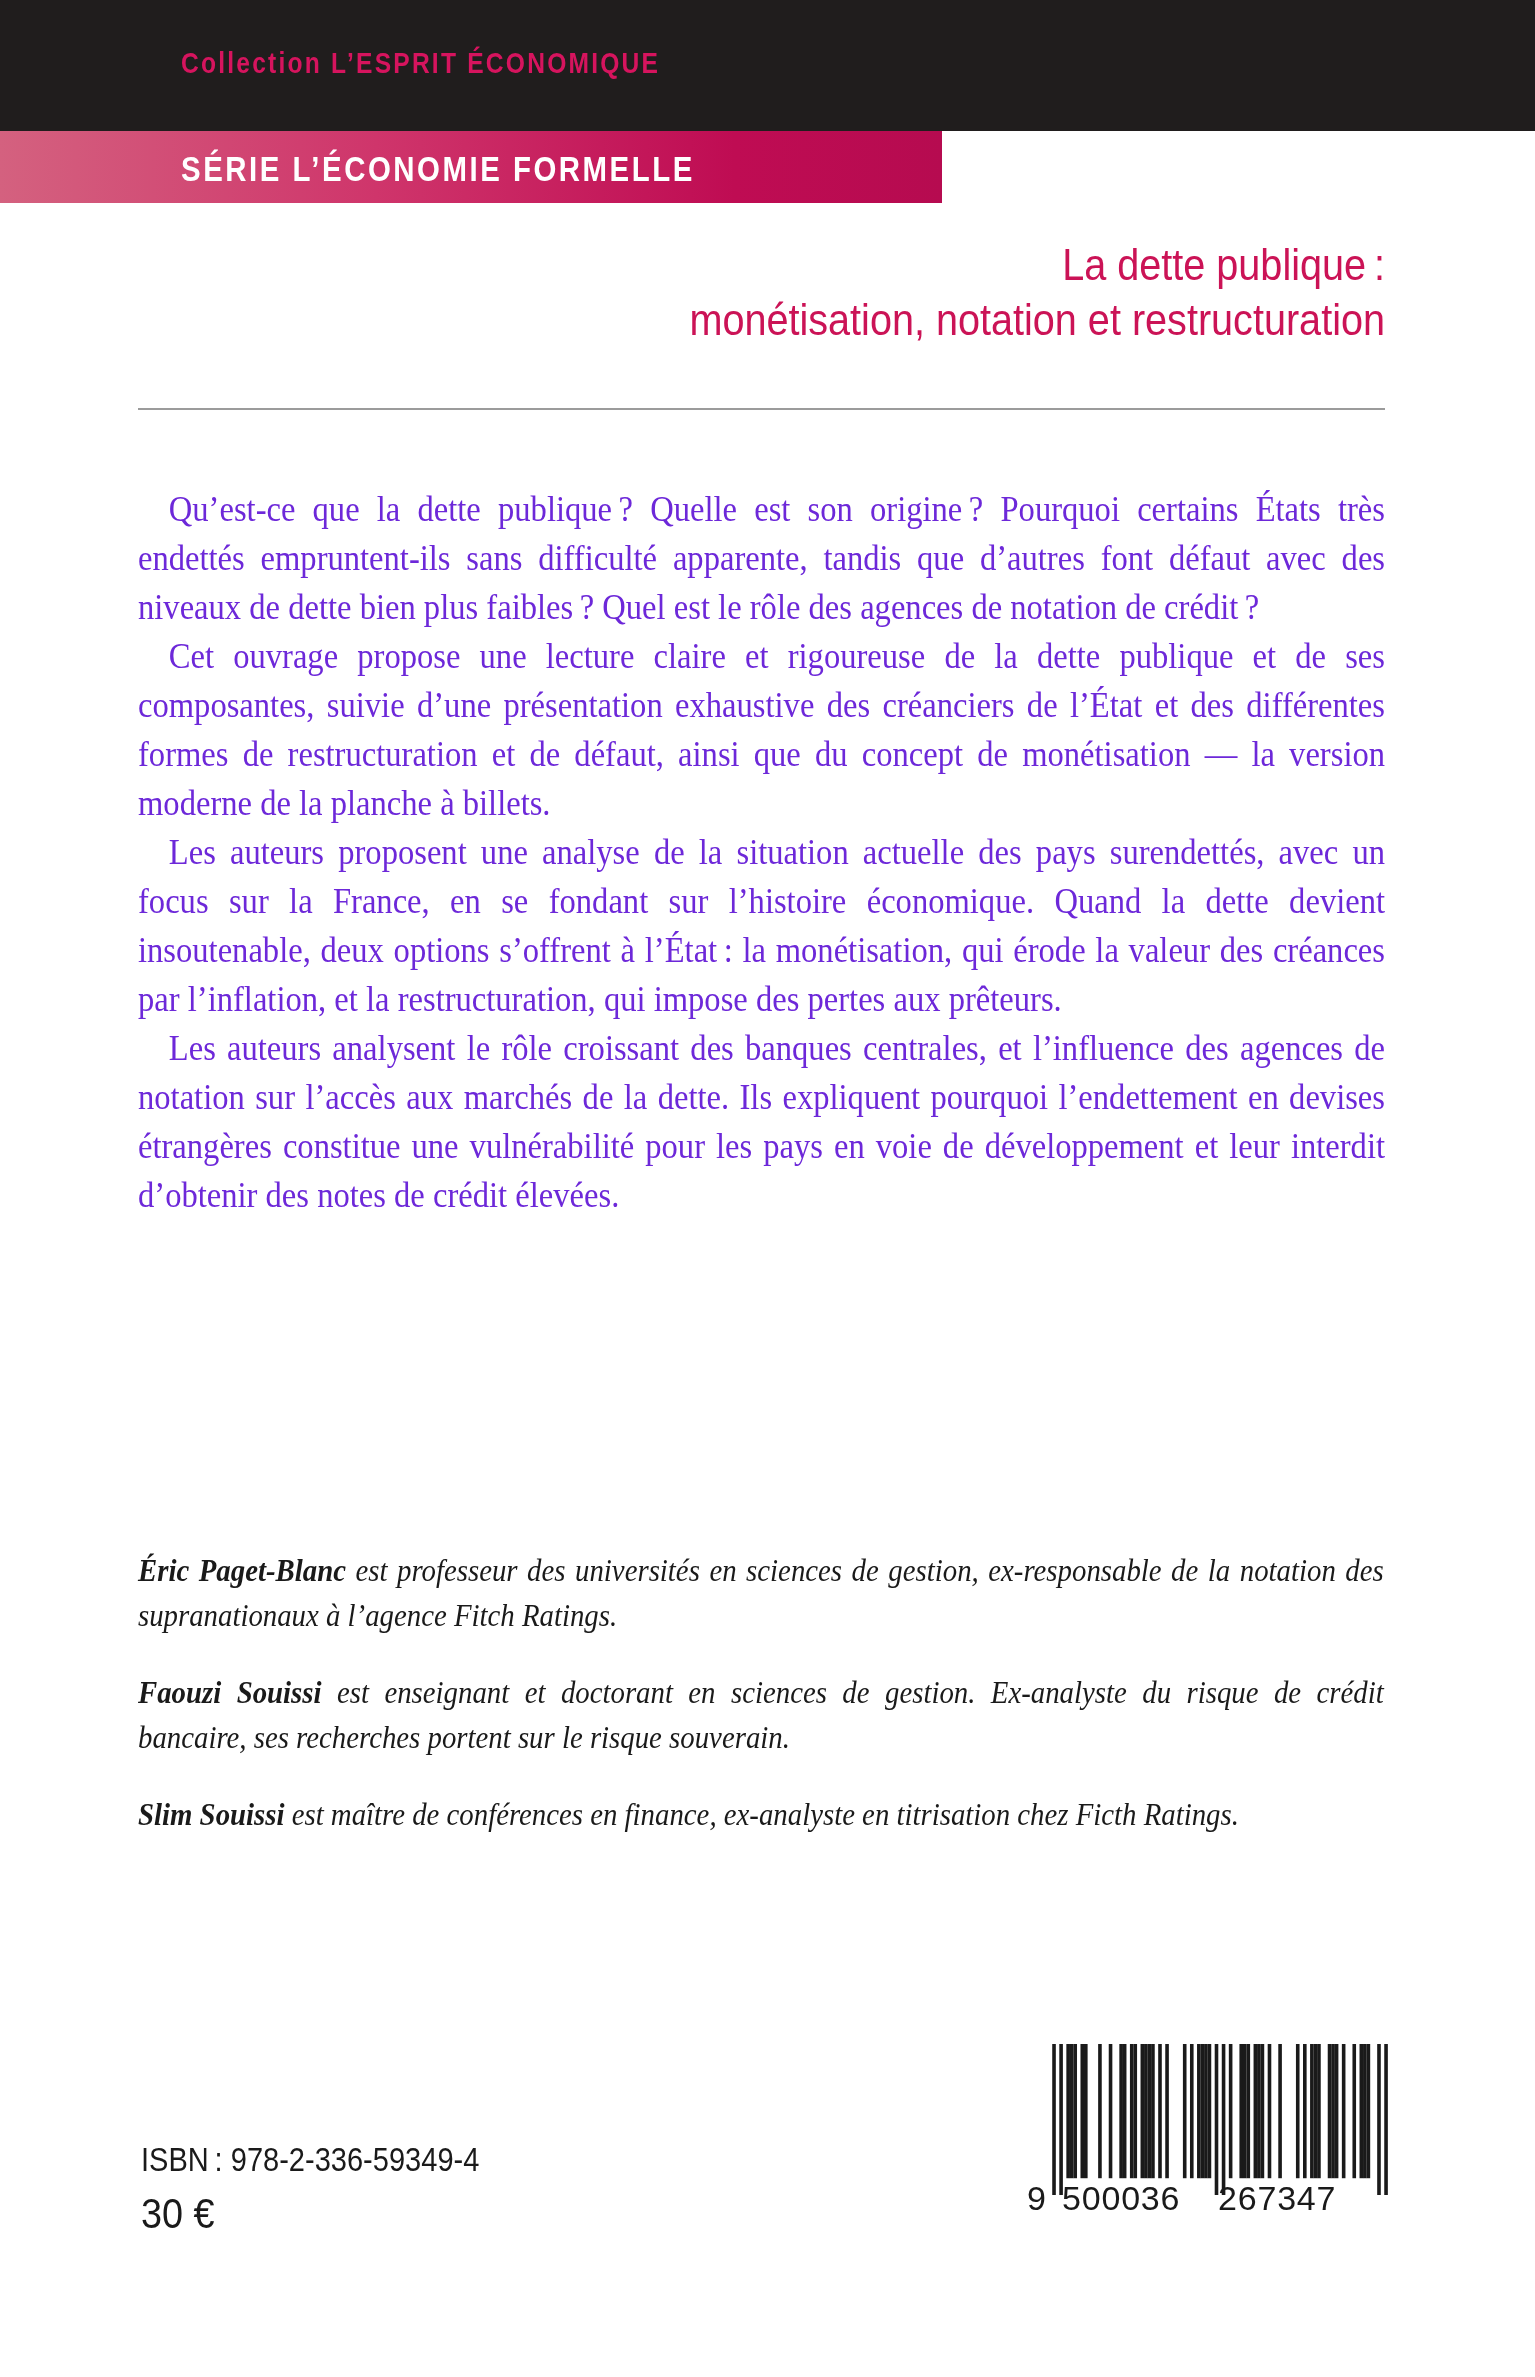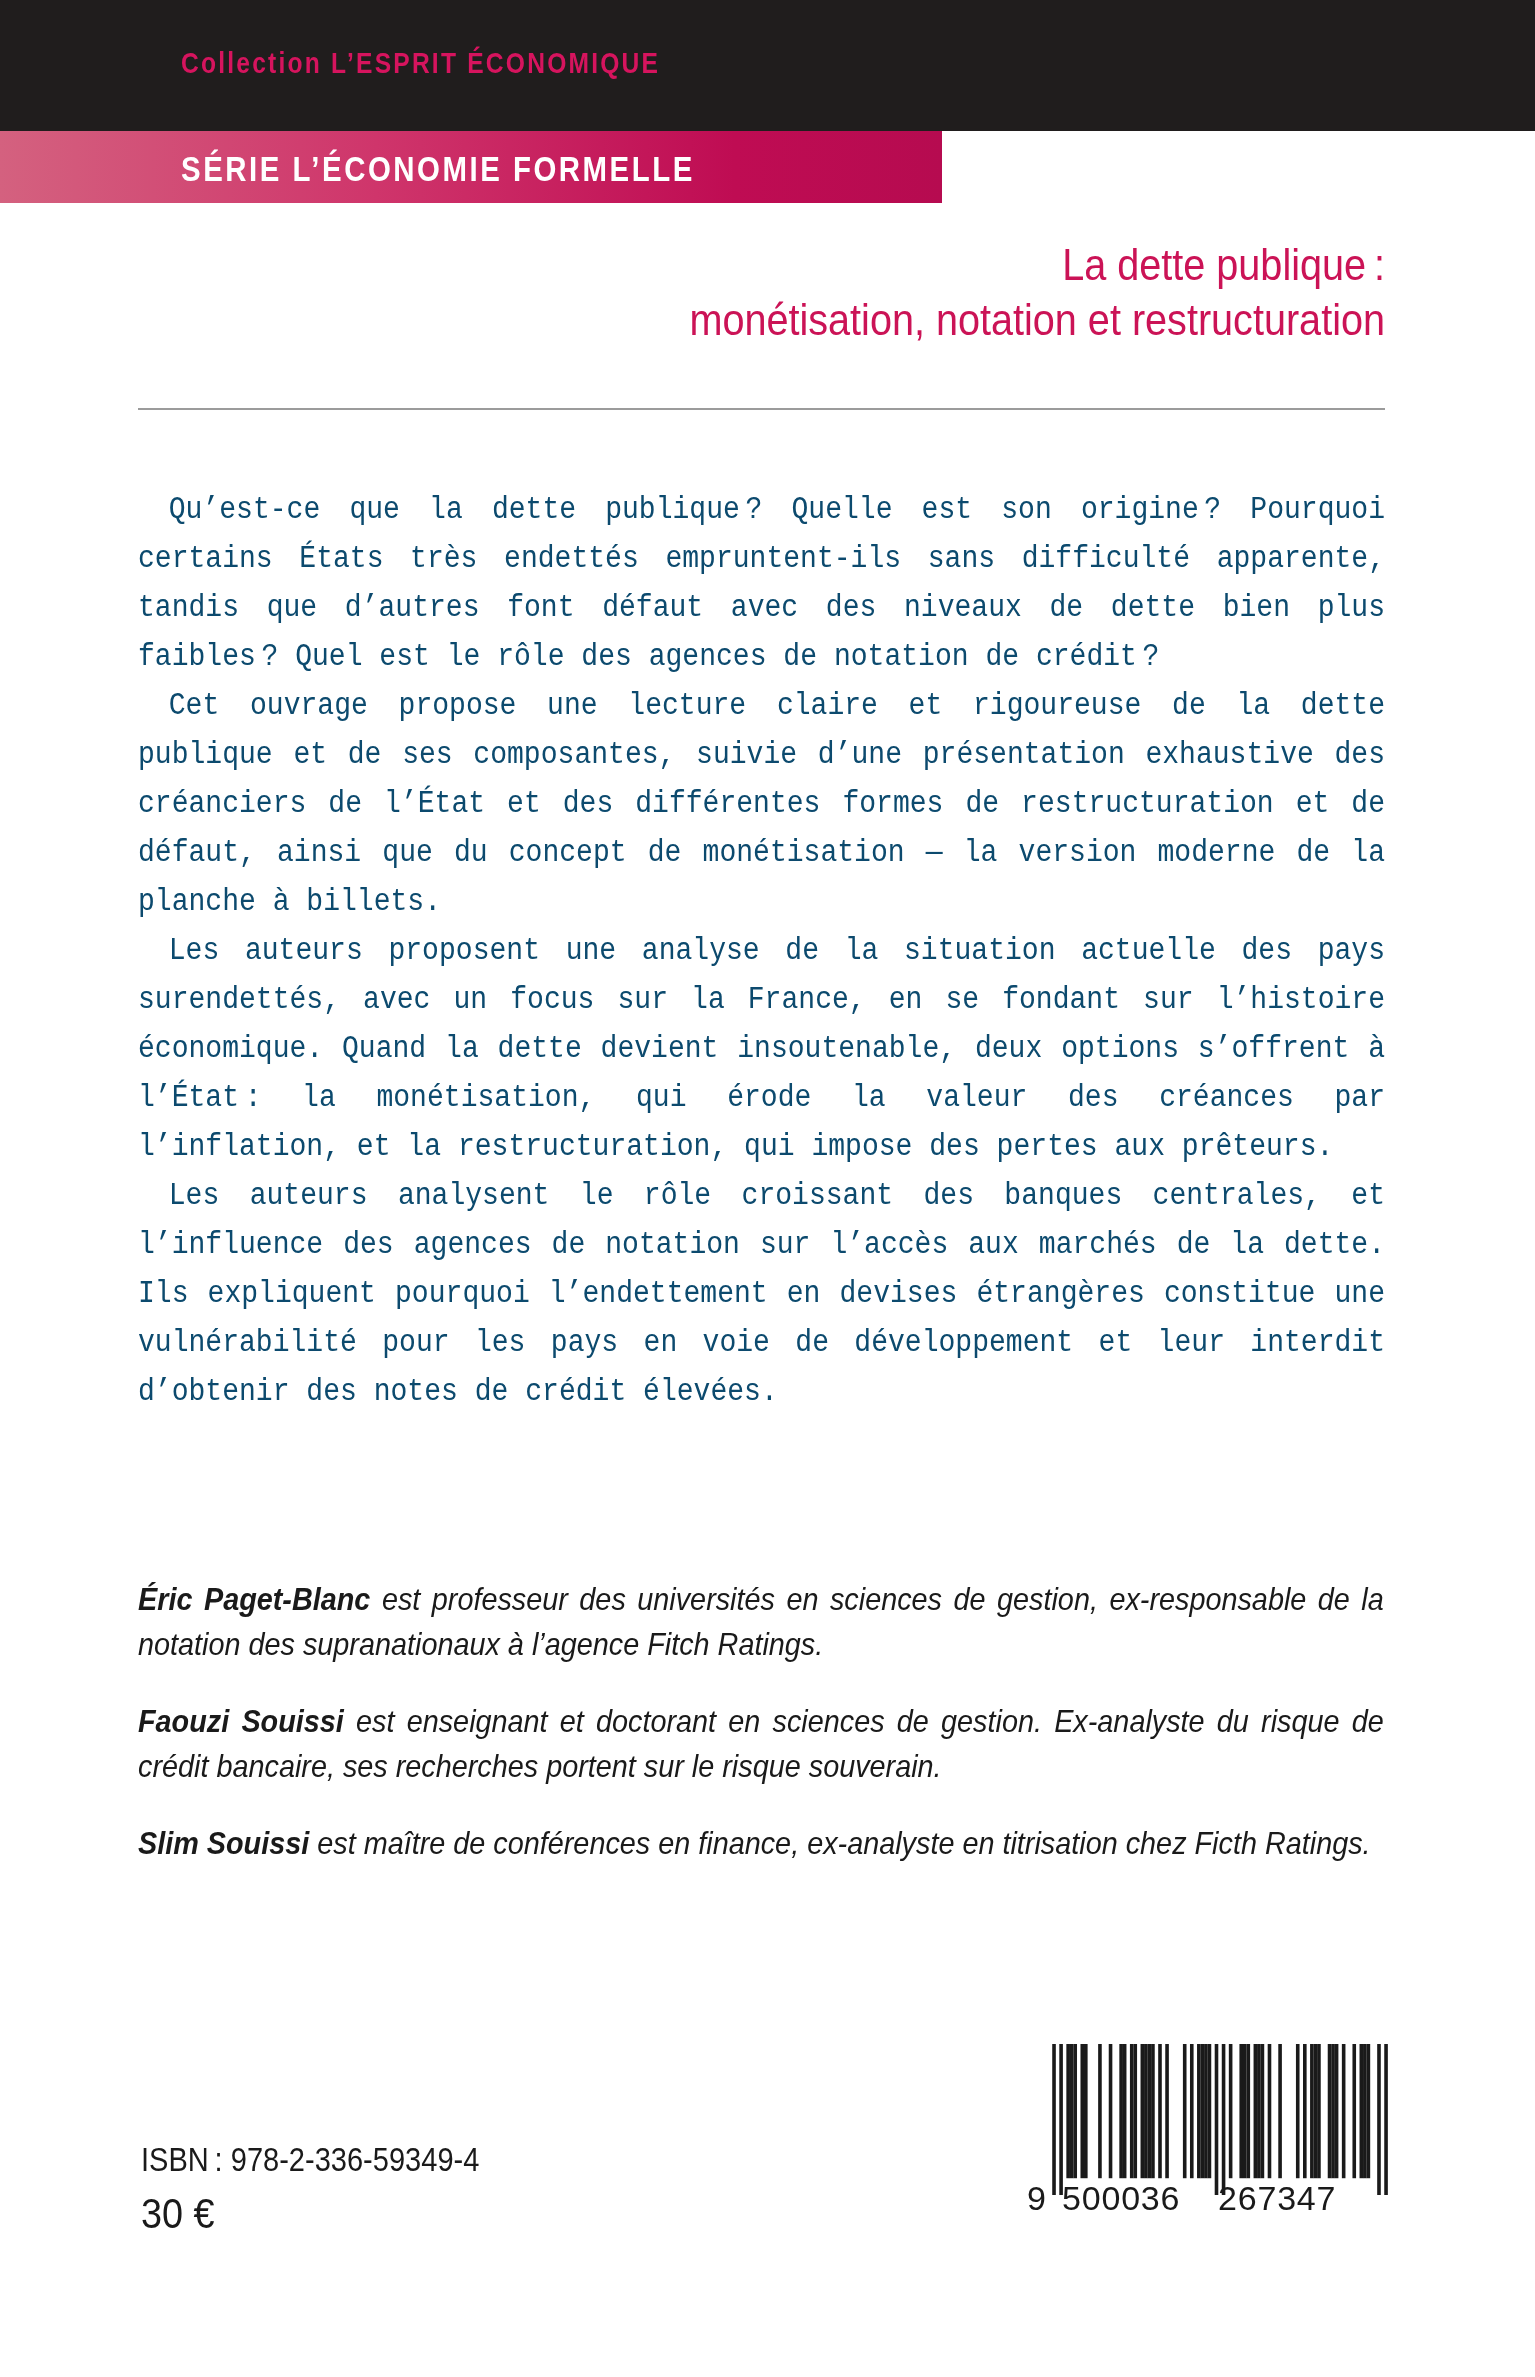--- a/index.html
+++ b/index.html
@@ -90,49 +90,48 @@
     height: 1.7px;
     background: #9b9b9b;
   }
 
   
   .blurb {
     position: absolute;
     left: 138px;
     top: 485px;
     width: 1247px;
-    font-family: Liberation Mono, monospace;
-    font-size: 31px;
+    font-family: Liberation Serif, serif;
+    font-size: 36px;
     line-height: 49px;
-    color: #0c4a6e;
+    color: #6d28d9;
     text-align: justify;
     text-justify: inter-word;
   }
   .blurb p {
     margin: 0;
     text-indent: 34px;
     transform: scaleX(0.905);
     transform-origin: left top;
     width: 110.5%;
   }
 
   
   .bios {
     position: absolute;
     left: 138px;
     top: 1548px;
     width: 1247px;
-    font-family: Liberation Sans, sans-serif;
+    font-family: Liberation Serif, serif;
     font-size: 32px;
     line-height: 45px;
     color: #1a1a1a;
     font-style: italic;
     text-align: justify;
     text-justify: inter-word;
-    margin-top: 29px;
   }
   .bios p {
     margin: 0 0 32px 0;
     transform: scaleX(0.90);
     transform-origin: left top;
     width: 111%;
   }
   .bios p:last-child { margin-bottom: 0; }
   .bios b {
     font-weight: 700;

